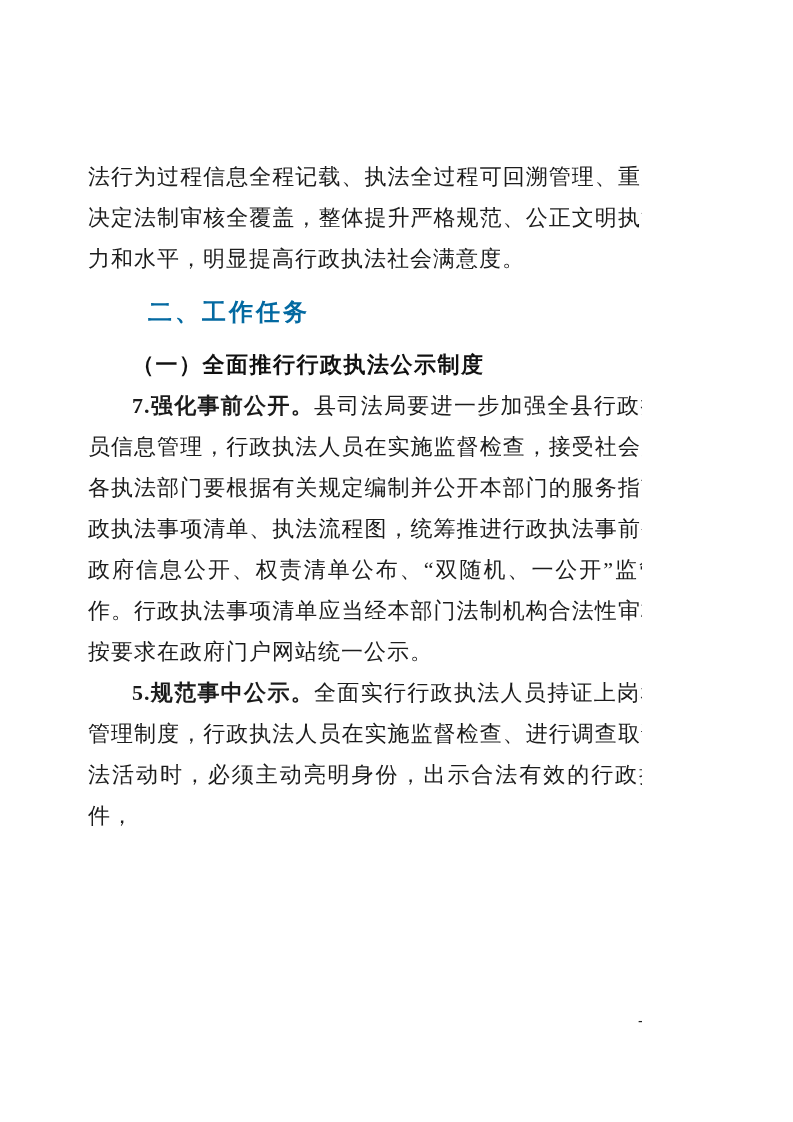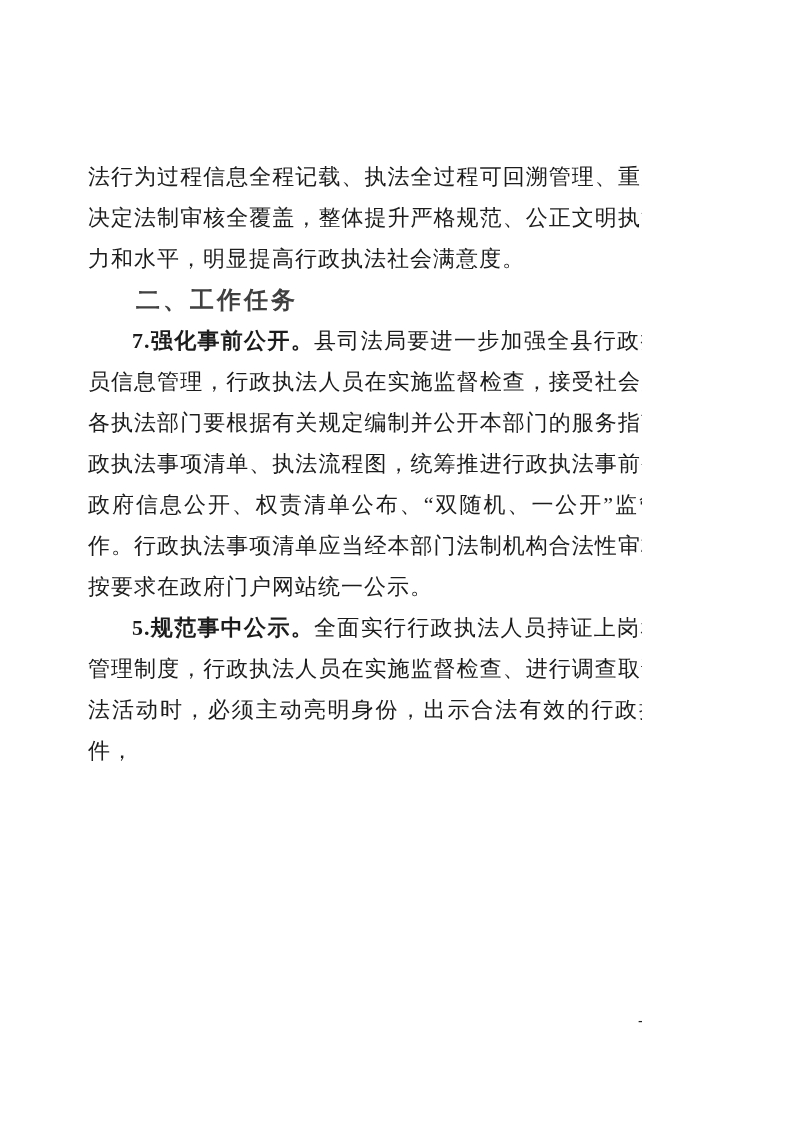--- a/index.html
+++ b/index.html
@@ -27,26 +27,26 @@
     line-height: 41px;
     color: #1c1c1c;
     text-align: justify;
     letter-spacing: 1px;
     text-indent: 2em;
   }
   .para.no-indent {
     text-indent: 0;
   }
   .heading-1 {
-    margin: 0;
+    margin: 12px;
     font-family: "Liberation Sans", "DejaVu Sans", sans-serif;
     font-weight: 700;
     font-size: 24px;
     line-height: 41px;
-    color: #404040;
+    color: #0369a1;
     text-indent: 2em;
     letter-spacing: 3px;
   }
   .heading-2 {
     margin: 0;
     font-family: "Liberation Serif", "DejaVu Serif", serif;
     font-weight: 700;
     font-size: 22px;
     line-height: 41px;
     color: #111111;
@@ -70,20 +70,21 @@
 </head>
 <body>
 
 <div class="page">
   <div class="content">
 
     <p class="para no-indent">法行为过程信息全程记载、执法全过程可回溯管理、重大执法决定法制审核全覆盖，整体提升严格规范、公正文明执法的能力和水平，明显提高行政执法社会满意度。</p>
 
     <h2 class="heading-1">二、工作任务</h2>
 
+    <h3 class="heading-2">（一）全面推行行政执法公示制度</h3>
 
 
     <p class="para"><span class="lead-bold">7.强化事前公开。</span><span>县司法局要进一步加强全县行政执法人员信息管理，行政执法人员在实施监督检查，接受社会监督。各执法部门要根据有关规定编制并公开本部门的服务指南、行政执法事项清单、执法流程图，统筹推进行政执法事前公开与政府信息公开、权责清单公布、“双随机、一公开”监管等工作。行政执法事项清单应当经本部门法制机构合法性审核后，按要求在政府门户网站统一公示。</span></p>
 
     <p class="para"><span class="lead-bold">5.规范事中公示。</span><span>全面实行行政执法人员持证上岗和资格管理制度，行政执法人员在实施监督检查、进行调查取证等执法活动时，必须主动亮明身份，出示合法有效的行政执法证件，</span></p>
 
   </div>
 
   <div class="page-number">-3-</div>
 </div>

